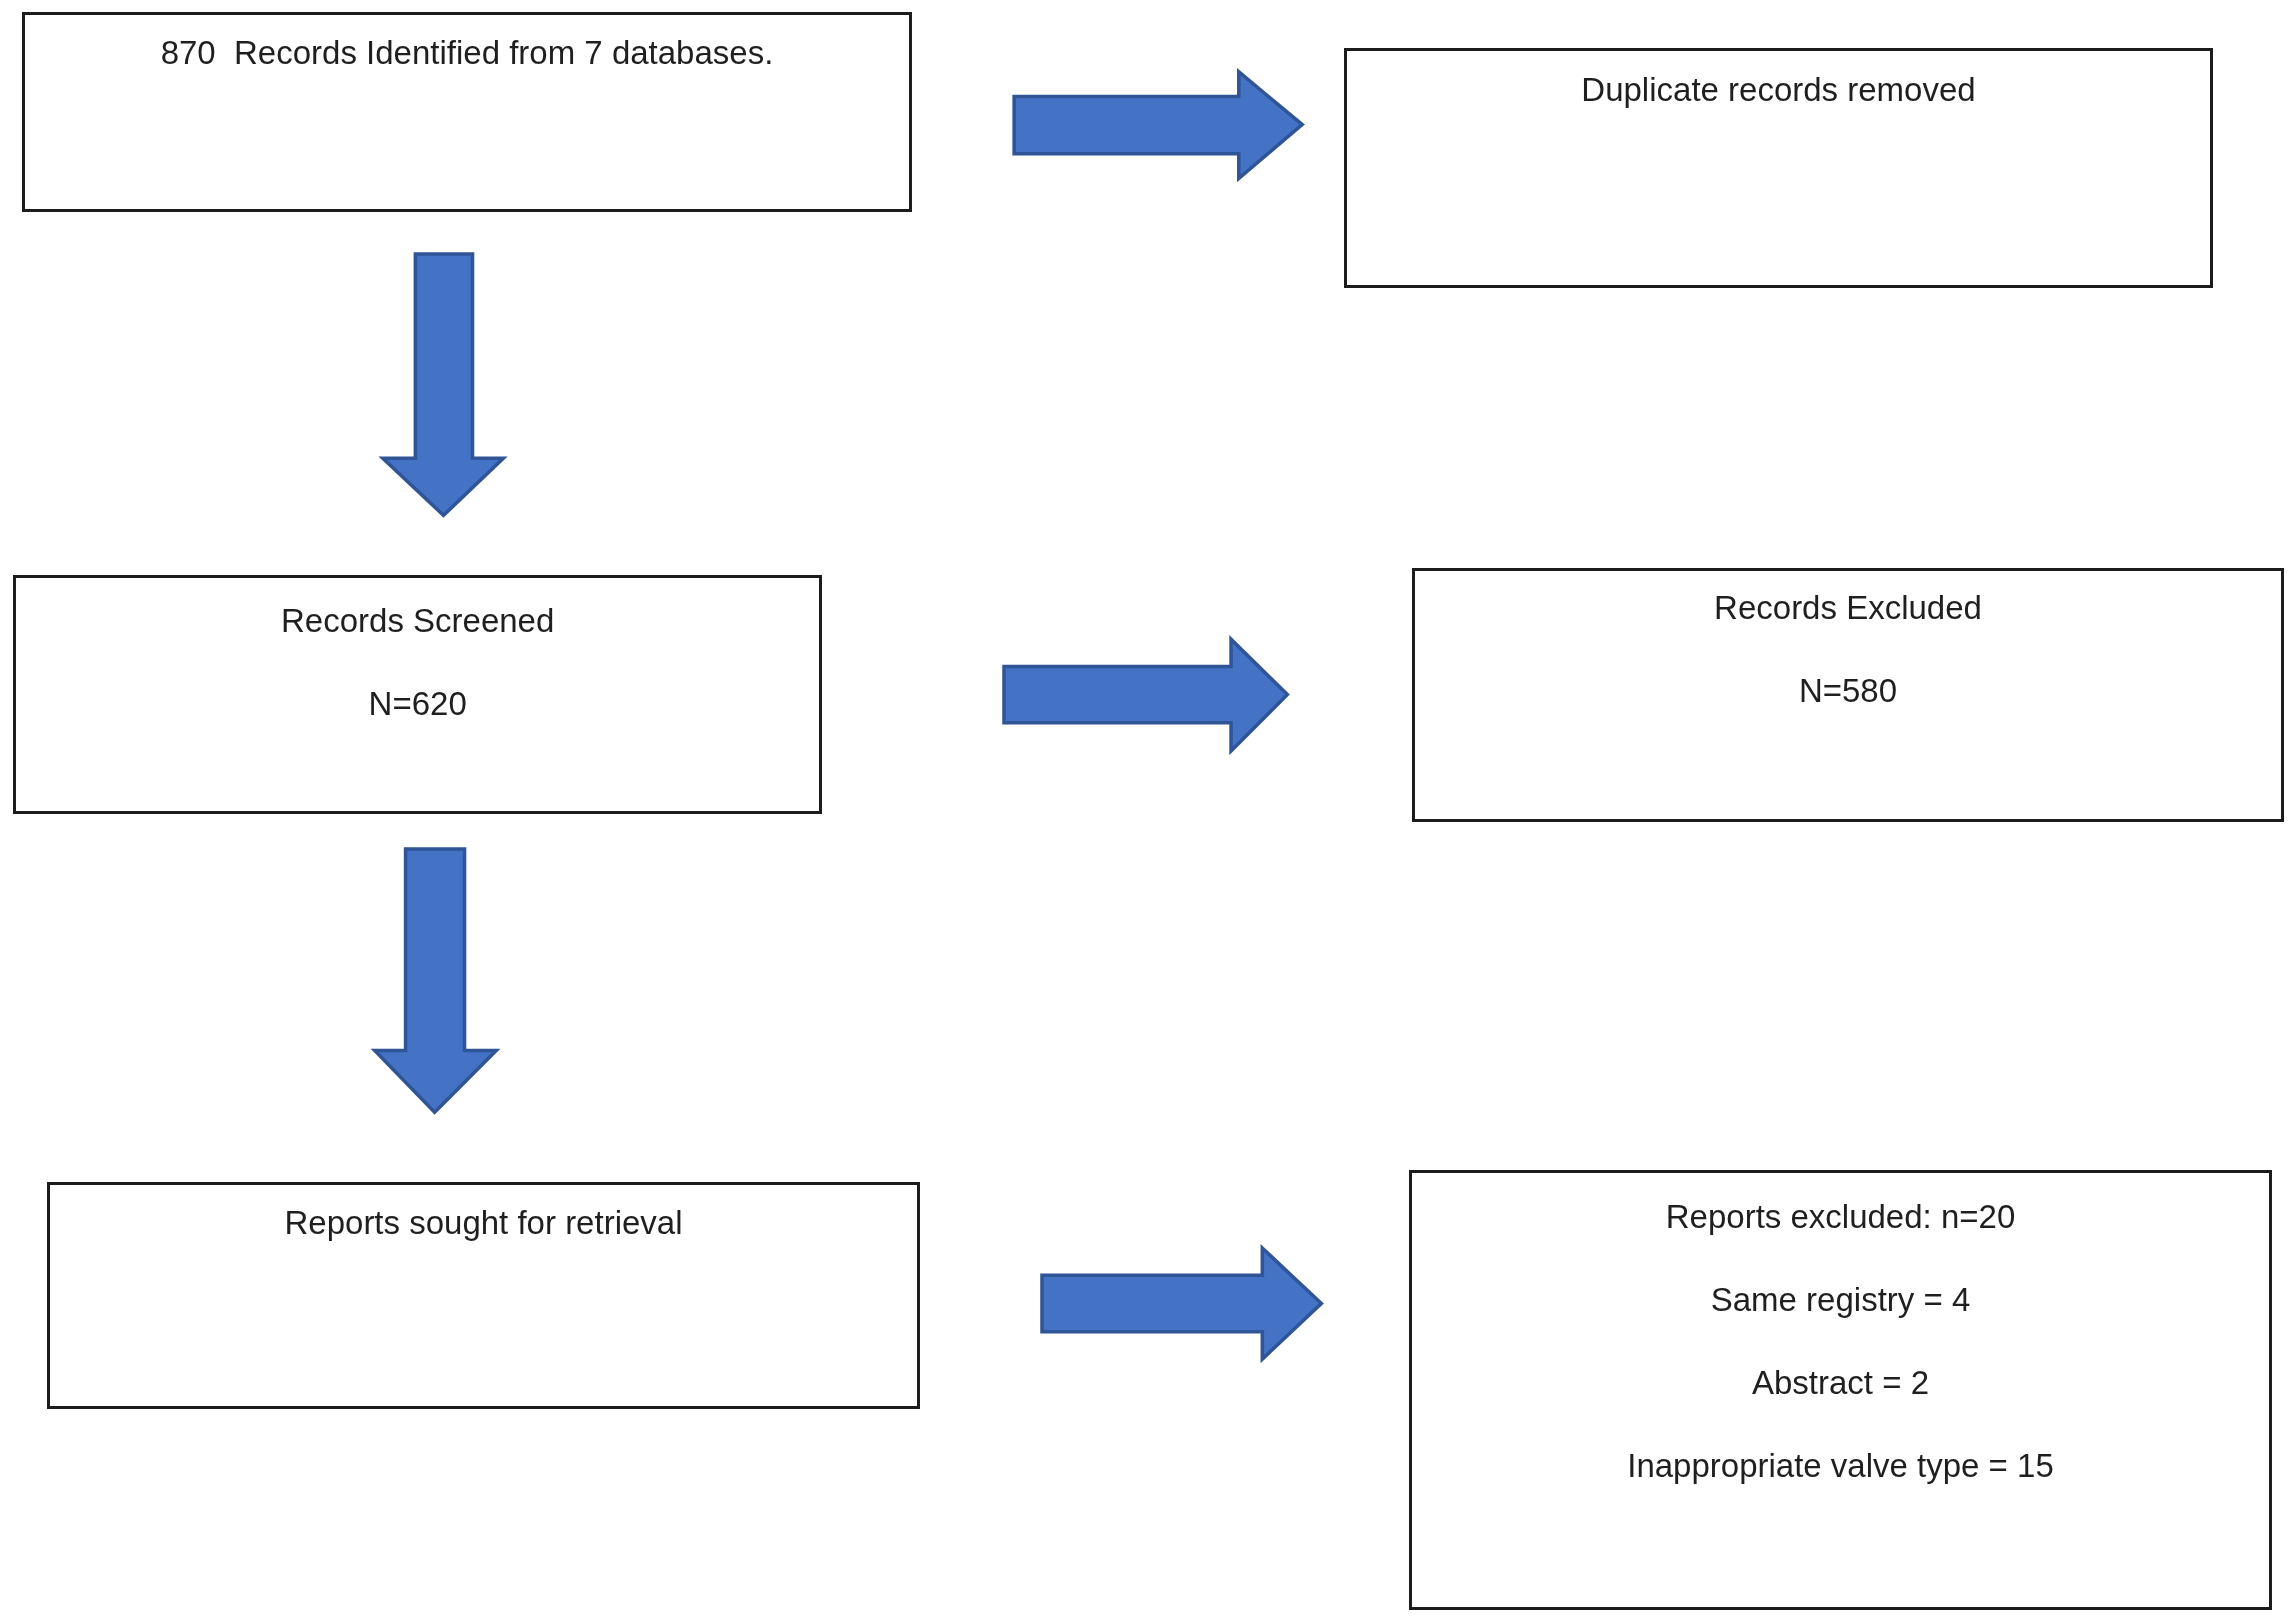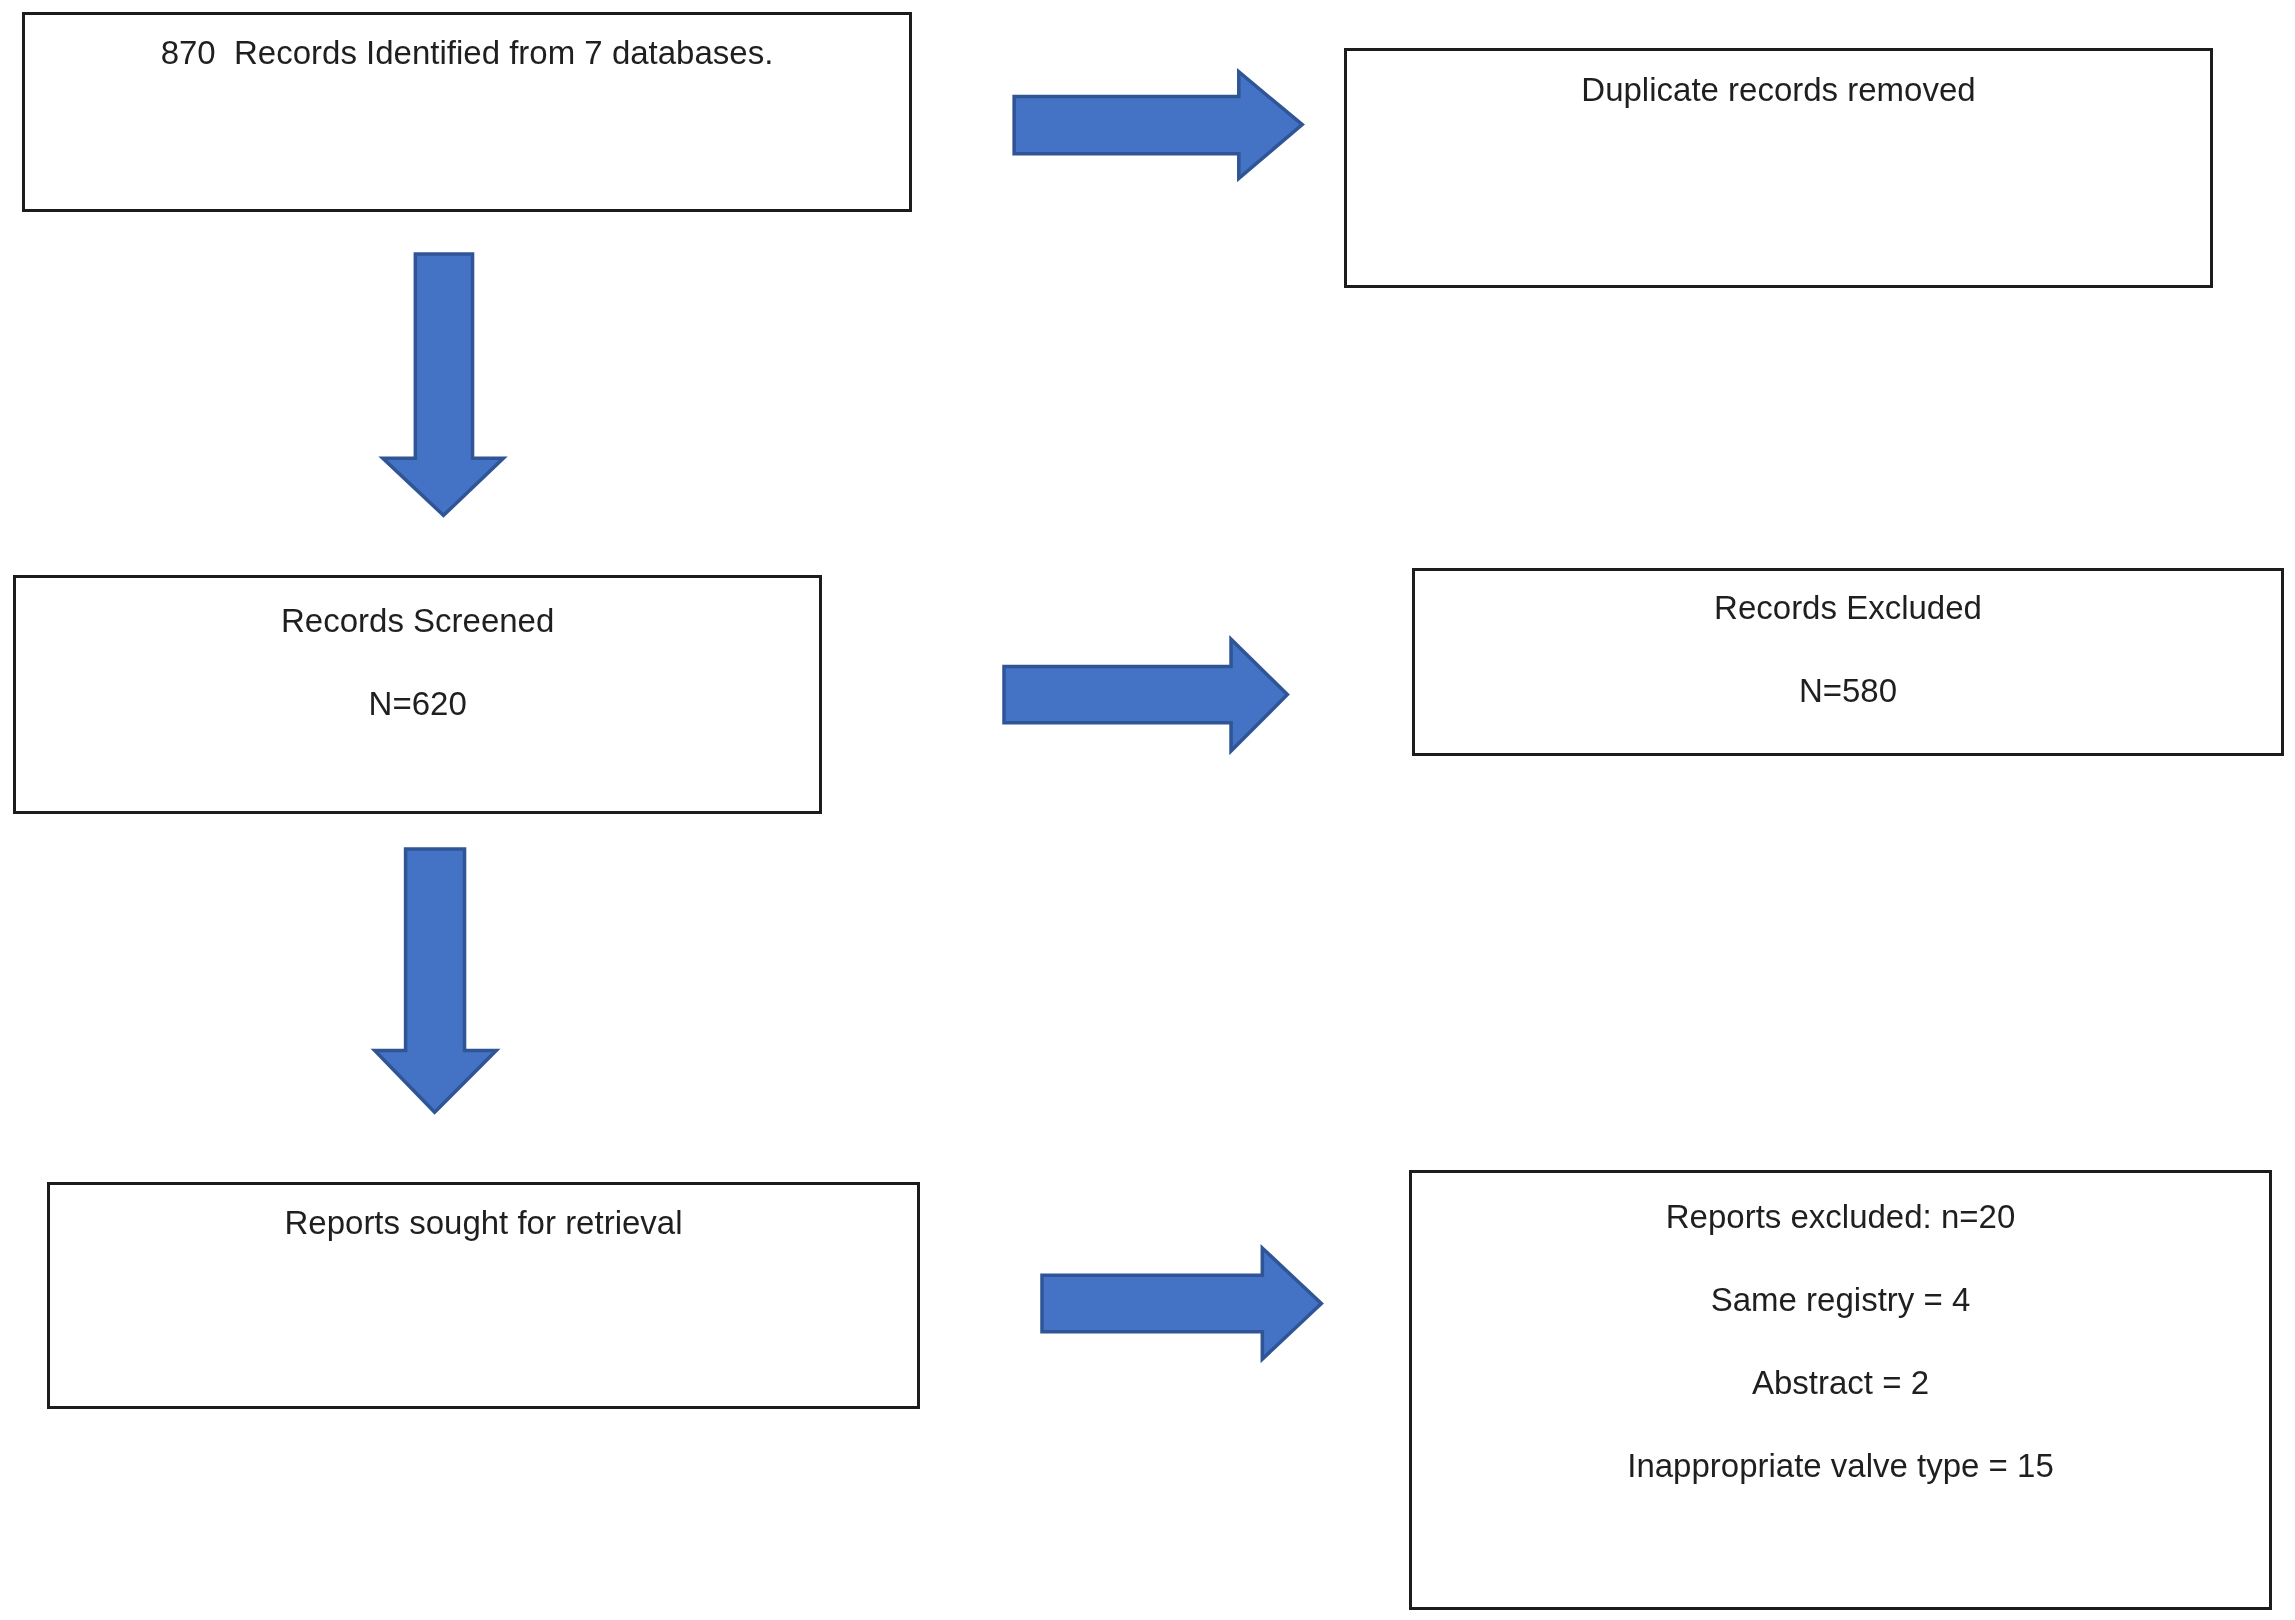--- a/index.html
+++ b/index.html
@@ -59,21 +59,21 @@
 
   <div class="box" style="left: 13.2px; top: 564px; width: 809px; height: 239px; padding-top: 17.6px; border-color: rgb(28, 28, 28); margin-top: 11px;">
     <div class="line">Records Screened</div>
     <div class="line">N=620</div>
   </div>
 
   <svg class="arrow" style="left:1004px; top:639px;" width="286" height="113" viewBox="0 0 325 128">
     <polygon points="0,31 258,31 258,0 322,63 258,127 258,95 0,95" fill="#4472c4" stroke="#2f5597"></polygon>
   </svg>
 
-  <div class="box" style="left: 1412px; top: 568px; width: 872px; height: 188px; padding-top: 12.3px; border-color: rgb(28, 28, 28);">
+  <div class="box" style="left: 1412px; top: 568px; width: 872px; height: 254px; padding-top: 12.3px; border-color: rgb(28, 28, 28);">
     <div class="line">Records Excluded</div>
     <div class="line">N=580</div>
   </div>
 
   <svg class="arrow" style="left:373px; top:849px;" width="125" height="264" viewBox="0 0 142 300">
     <polygon points="37,0 104,0 104,229 140,229 70,299 2,229 37,229" fill="#4472c4" stroke="#2f5597"></polygon>
   </svg>
 
   <div class="box" style="left: 15px; top: 1182px; width: 873px; height: 227px; padding-top: 13.2px; border-color: rgb(28, 28, 28); margin-left: 32px;">
     <div class="line">Reports sought for retrieval</div>

